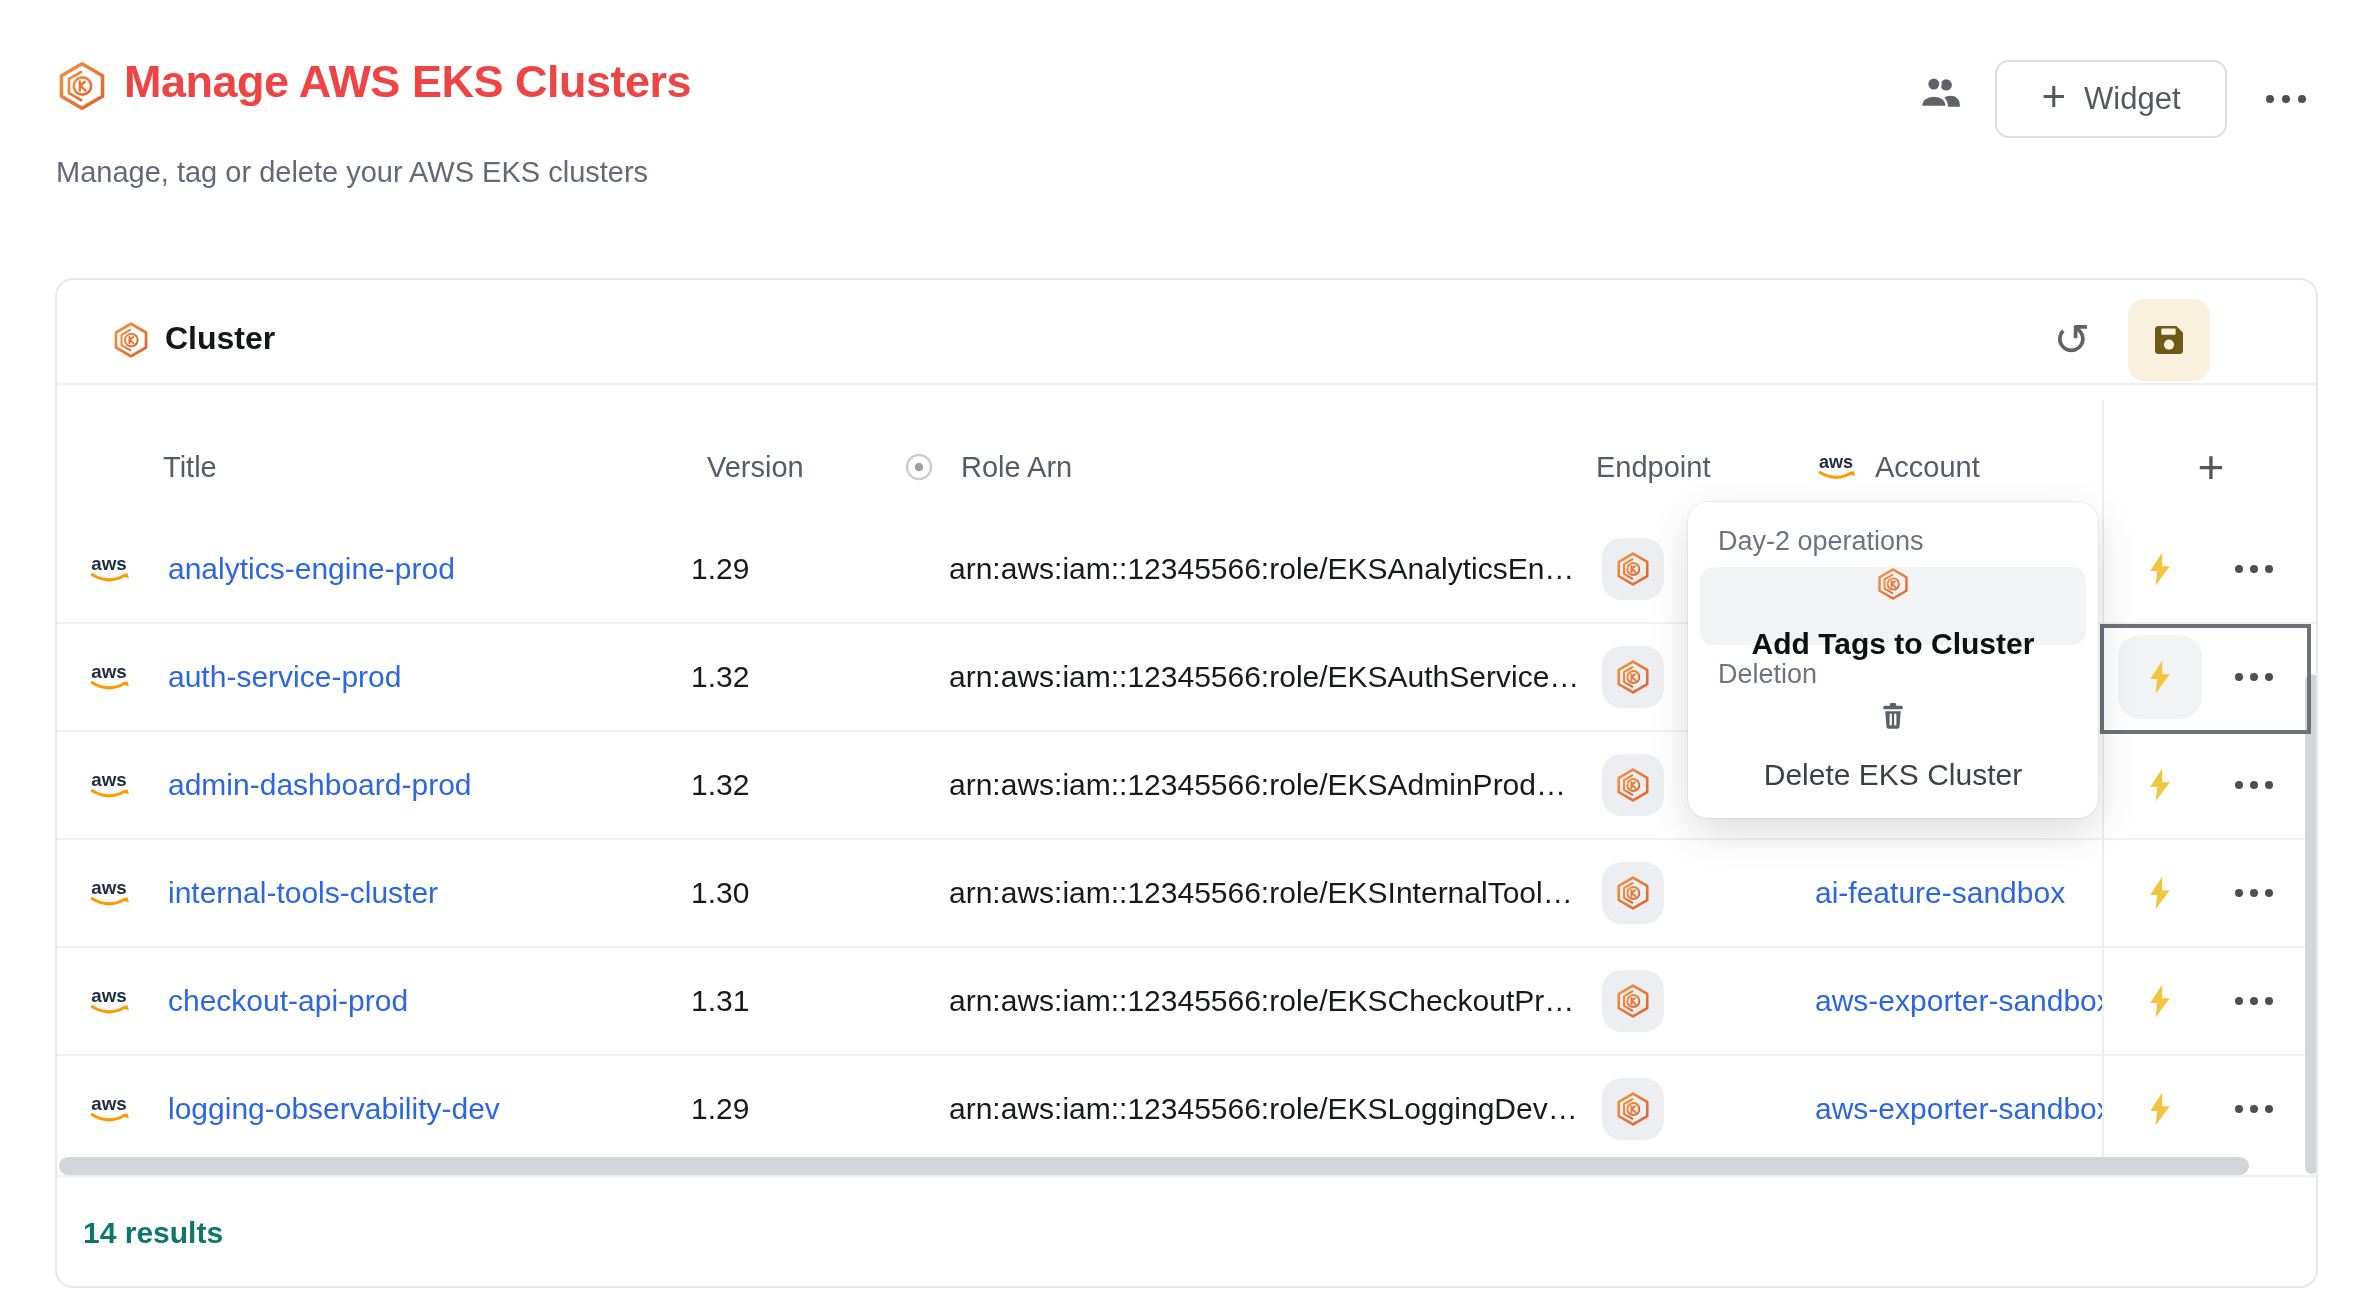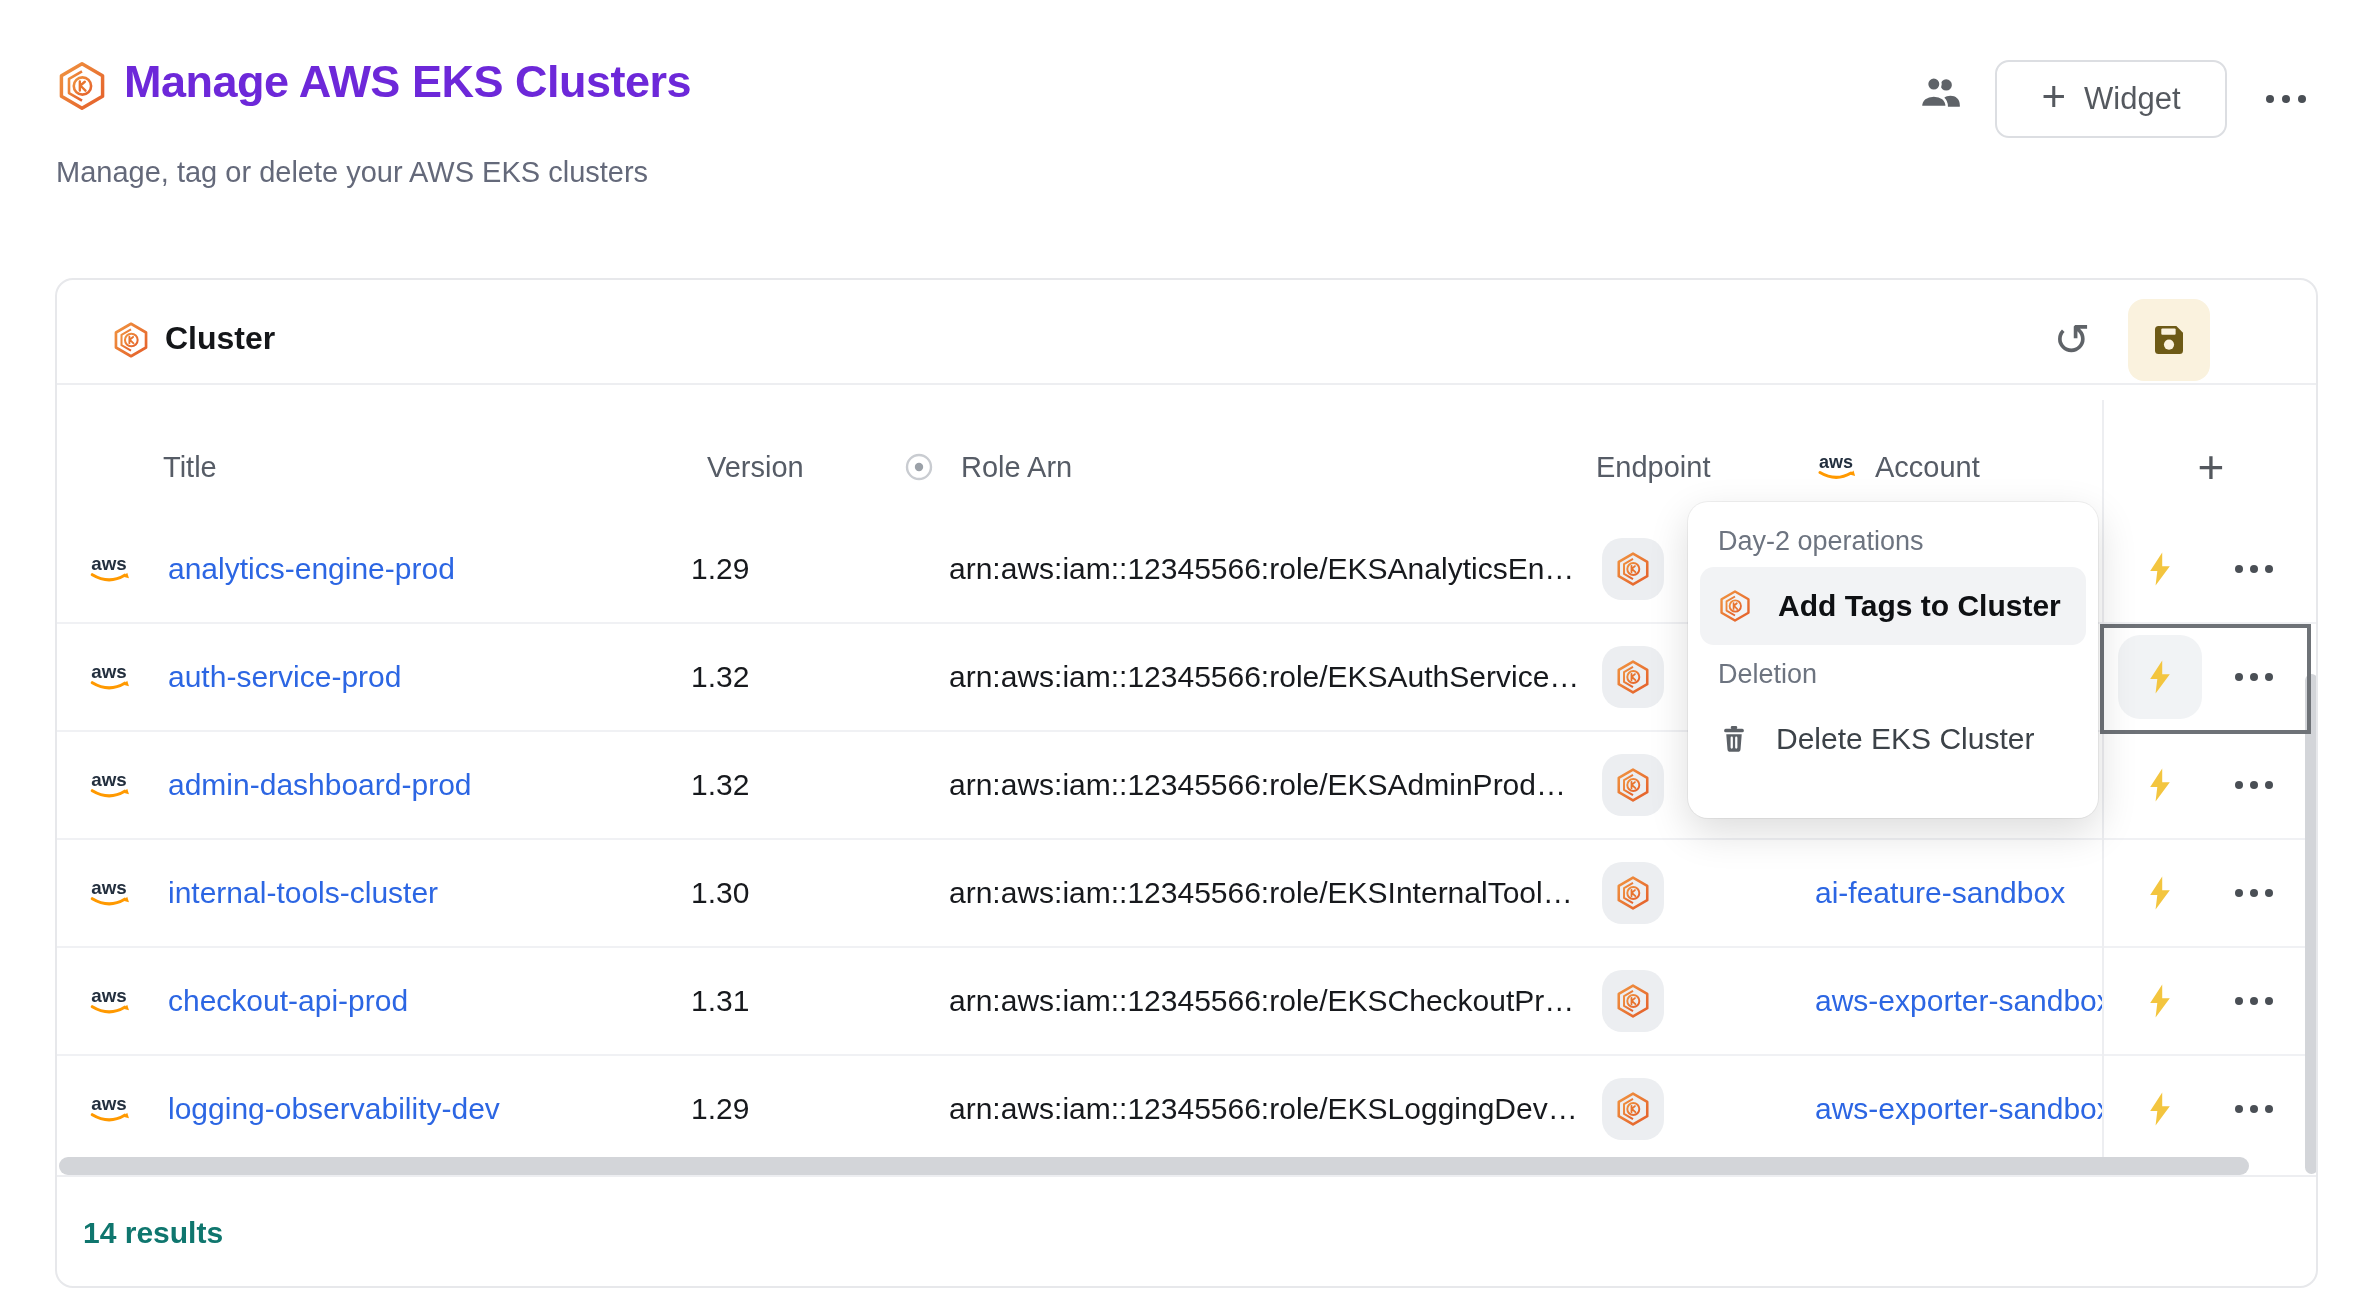--- a/index.html
+++ b/index.html
@@ -2,21 +2,21 @@
 <html><head>
 <meta charset="utf-8">
 <style>
   * { margin:0; padding:0; box-sizing:border-box; }
   html,body { background:#fff; }
   .page { position:relative; width:2364px; height:1300px; background:#ffffff;
           font-family:"Liberation Sans", sans-serif; color:#17191d; overflow:hidden; }
 
   
   .app-icon { position:absolute; left:56px; top:60px; width:52px; height:52px; }
-  .page-title { position:absolute; left:124px; top:56px; font-size:45px; font-weight:700; letter-spacing:-0.5px; color:#6d28d9; }
+  .page-title { position:absolute; left:124px; top:56px; font-size:45px; font-weight:700; letter-spacing:-0.5px; color:#ef4444; }
   .page-subtitle { position:absolute; left:56px; top:156px; font-size:29px; color:#64697a; }
   .users-btn { position:absolute; left:1914px; top:66px; width:52px; height:52px; display:flex; align-items:center; justify-content:center; }
   .widget-btn { position:absolute; left:1995px; top:60px; width:232px; height:78px; border:2px solid #dcdee2; border-radius:14px;
                 background:#fff; display:flex; align-items:center; justify-content:center; gap:18px; color:#55595f; cursor:pointer; }
   .widget-plus { font-size:42px; font-weight:300; line-height:1; margin-top:-5px; }
   .widget-label { font-size:31px; font-weight:500; }
   .header-dots { position:absolute; left:2258px; top:66px; width:56px; height:66px; display:flex; align-items:center; justify-content:center; }
 
   
   .card { position:absolute; left:55px; top:278px; width:2263px; height:1010px; background:#fff;
@@ -68,21 +68,21 @@
 
   
   .card-footer { position:absolute; left:0; top:895px; width:100%; height:113px; border-top:2px solid #edeef1;
                  display:flex; align-items:center; padding-left:26px; }
   .results-count { font-size:30px; font-weight:600; color:#0f766e; }
 
   
   .context-menu { position:absolute; left:1688px; top:502px; width:410px; height:316px; background:#fff; border-radius:20px;
                   box-shadow:0 14px 40px rgba(0,0,0,0.14), 0 0 0 1px rgba(0,0,0,0.05); z-index:40; padding:16px 12px; }
   .menu-section-label { font-size:27px; color:#6d7480; margin:8px 18px 10px 18px; }
-  .menu-item { display:flex; align-items:center; gap:26px; height:78px; padding:0 18px; border-radius:14px; cursor:pointer; }
+  .menu-item { display:flex; align-items:center; gap:26px; height:78px; padding:0 18px; border-radius:14px; cursor:pointer;flex-direction:column; }
   .menu-item .mi-icon { display:flex; align-items:center; }
   .menu-item-label { font-size:30px; }
   .menu-item.highlighted { background:#f2f3f5; }
   .menu-item.highlighted .menu-item-label { font-weight:700; color:#0e1013; }
   .menu-item.delete .menu-item-label { color:#3c4248; font-weight:500; }
   .menu-gap { height:6px; }
 
   svg { display:block; }
 </style>
 </head>

